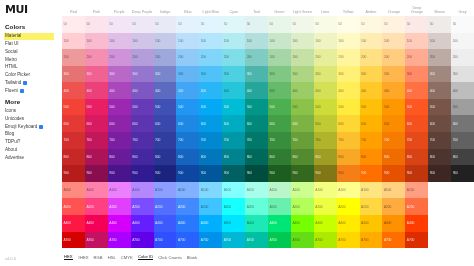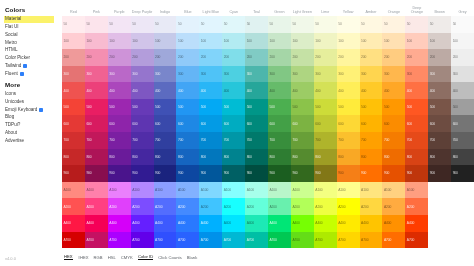--- a/index.html
+++ b/index.html
@@ -84,20 +84,21 @@
     font-size:4.2px; color:#5f6368; white-space:nowrap;
   }
   .fmt.sel { color:#111; border-bottom:0.8px solid #111; padding-bottom:0.5px; }
 </style>
 </head>
 <body>
 
 <div id="app">
 
   <nav id="sidebar">
+    <div id="logo">MUI</div>
     <div id="nav-sections">
         <div class="sec-title">Colors</div>
         <div class="nav-item active">
           <span>Material</span>
         </div>
         <div class="nav-item">
           <span>Flat UI</span>
         </div>
         <div class="nav-item">
           <span>Social</span>

